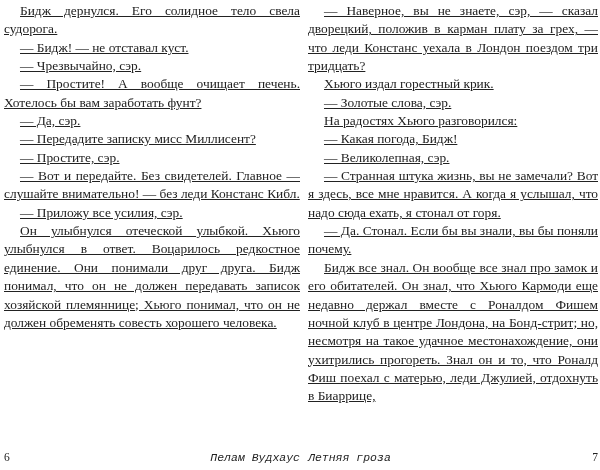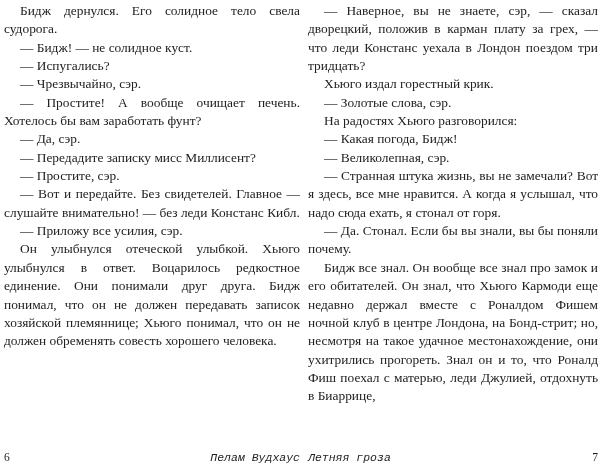--- a/index.html
+++ b/index.html
@@ -4,33 +4,32 @@
 <style>
   html, body { margin: 0; padding: 0; background: #ffffff; }
   body { width: 600px; height: 470px; overflow: hidden; position: relative;
          font-family: "Liberation Serif", "DejaVu Serif", serif; color: #222; }
   .page { position: absolute; top: 0; width: 296px; height: 470px; }
   .page.left { left: 4px; }
   .page.right { left: 308px; width: 290px; }
   .text { position: absolute; top: 2px; left: 0; right: 0;
           font-size: 13.4px; line-height: 18.35px; text-align: justify;
           hyphens: manual; }
-  .text p { margin: 0; text-indent: 16px; }
+  .text p { margin: 0; text-indent: 16px; text-decoration: underline; }
   .footer { position: absolute; top: 451px; left: 0; right: 0; font-size: 11.5px;
             display: flex; justify-content: space-between; }
   .footer .title { font-style: italic; font-family: Liberation Mono, monospace; }
 </style>
 </head>
 <body>
 
 <div class="page left">
   <div class="text">
     <p>Бидж дернулся. Его солидное тело свела судорога.</p>
-    <p>— Бидж! — не солидное куст.</p>
-    <p>— Испугались?</p>
+    <p>— Бидж! — не отставал куст.</p>
     <p>— Чрезвычайно, сэр.</p>
     <p>— Простите! А вообще очищает печень. Хотелось бы вам заработать фунт?</p>
     <p>— Да, сэр.</p>
     <p>— Передадите записку мисс Миллисент?</p>
     <p>— Простите, сэр.</p>
     <p>— Вот и передайте. Без свидетелей. Главное — слушайте внимательно! — без леди Констанс Кибл.</p>
     <p>— Приложу все усилия, сэр.</p>
     <p>Он улыбнулся отеческой улыбкой. Хьюго улыбнулся в ответ. Воцарилось редкостное единение. Они понимали друг друга. Бидж понимал, что он не должен передавать записок хозяйской племяннице; Хьюго понимал, что он не должен обременять совесть хорошего человека.</p>
   </div>
   <div class="footer">

